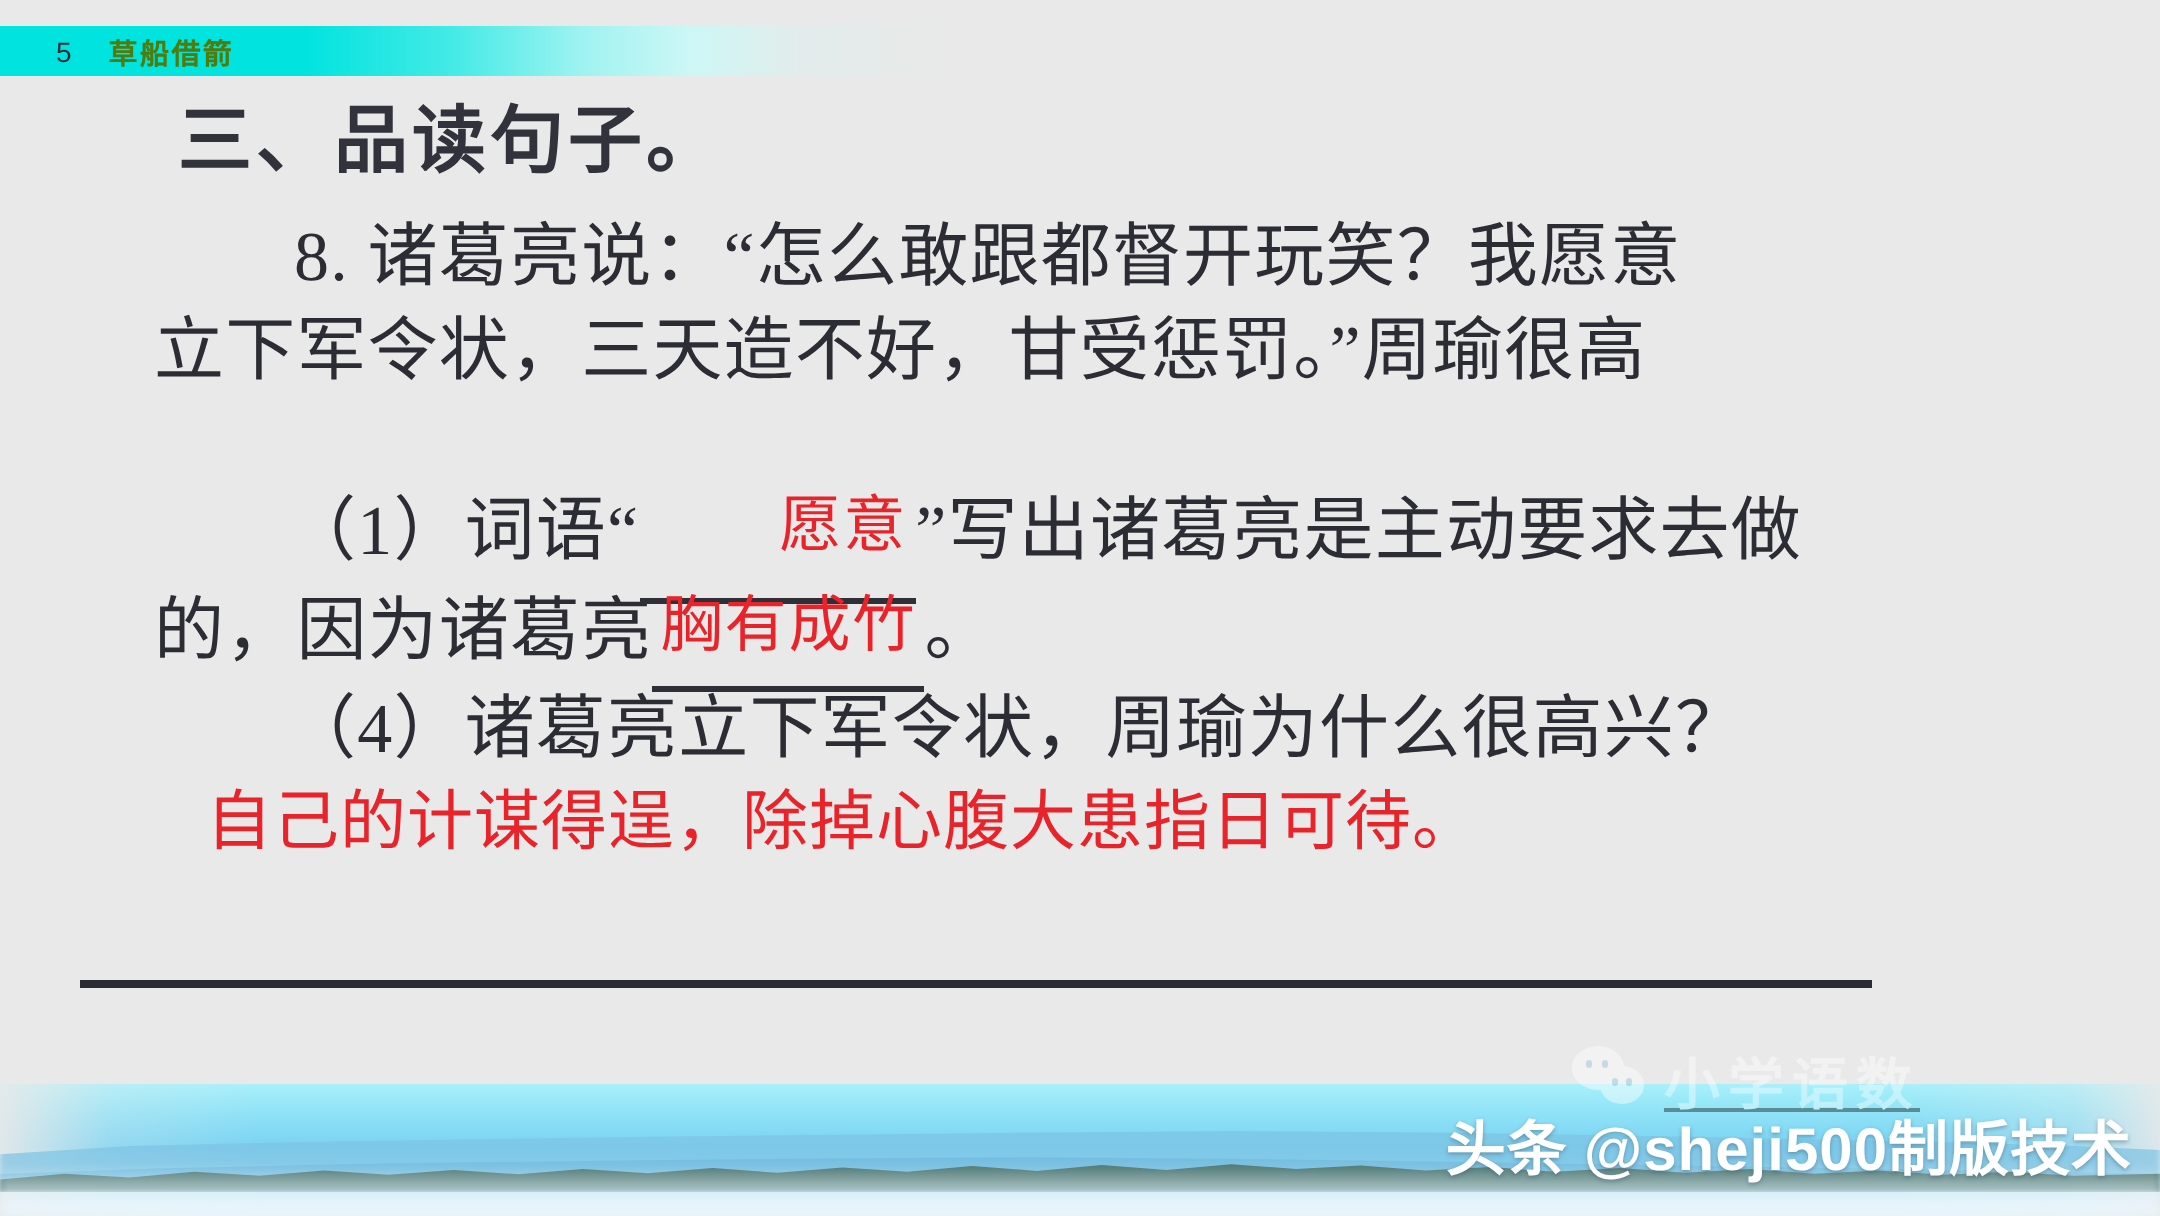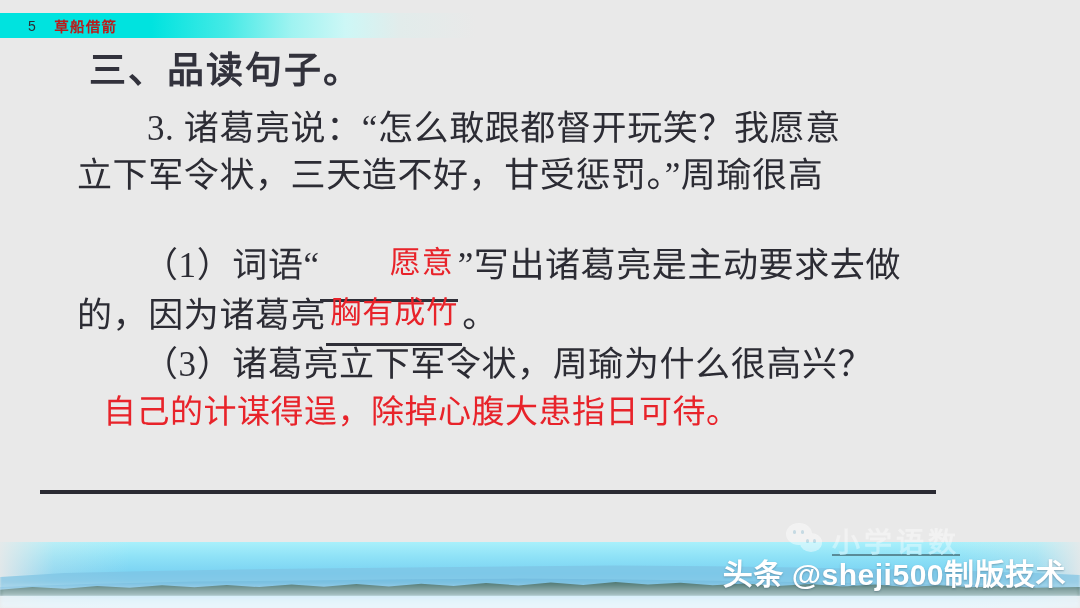--- a/index.html
+++ b/index.html
@@ -54,21 +54,21 @@
   .lesson-num {
     margin-left: 28px;
     font-size: 14px;
     color: #2d2d34;
     font-weight: 400;
     letter-spacing: 0.5px;
   }
   .lesson-title {
     margin-left: 18px;
     font-size: 14.5px;
-    color: #b91c1c;
+    color: #4d7c0f;
     font-weight: 700;
     letter-spacing: 1.2px;
   }
 
   
   .content {
     position: absolute;
     left: 0;
     top: 42px;
     width: 1076px;
@@ -320,35 +320,35 @@
   <div class="header-inner">
     <span class="lesson-num">5</span>
     <span class="lesson-title">草船借箭</span>
   </div>
 
   <div class="content">
 
     <h1 class="section-title">三、品读句子。</h1>
 
     <p class="para para-quote">
-      <span>3. 诸葛亮说：“怎么敢跟都督开玩笑？我愿意</span>
+      <span>8. 诸葛亮说：“怎么敢跟都督开玩笑？我愿意</span>
     </p>
     <p class="para cont">
       <span>立下军令状，三天造不好，甘受惩罚。”周瑜很高</span>
     </p>
 
     <p class="para block-q1">
       <span>（1）词语“</span><span class="fill">愿意</span><span>”写出诸葛亮是主动要求去做</span>
     </p>
     <p class="para cont">
       <span>的，因为诸葛亮</span><span class="fill wide">胸有成竹</span><span>。</span>
     </p>
 
     <p class="para block-q2">
-      <span>（3）诸葛亮立下军令状，周瑜为什么很高兴？</span>
+      <span>（4）诸葛亮立下军令状，周瑜为什么很高兴？</span>
     </p>
 
     <p class="answer-line">
       <span>自己的计谋得逞，除掉心腹大患指日可待。</span>
     </p>
   </div>
 
   <div class="rule"></div>
 
   <div class="scenery">

